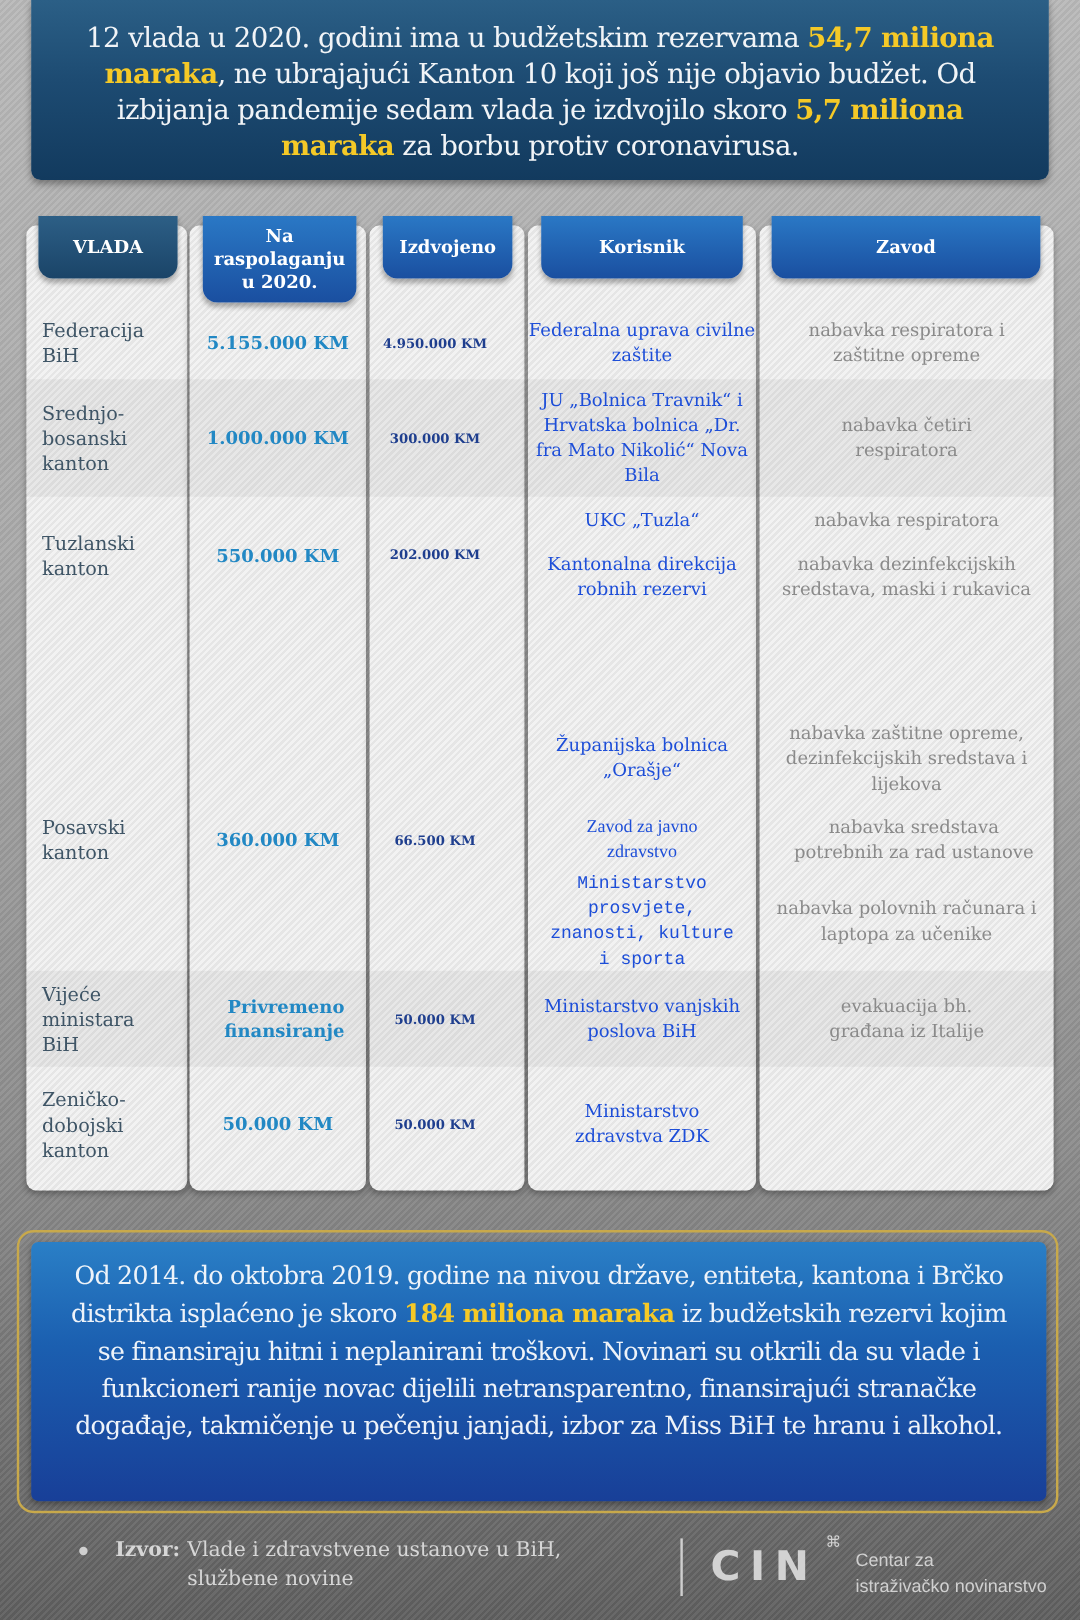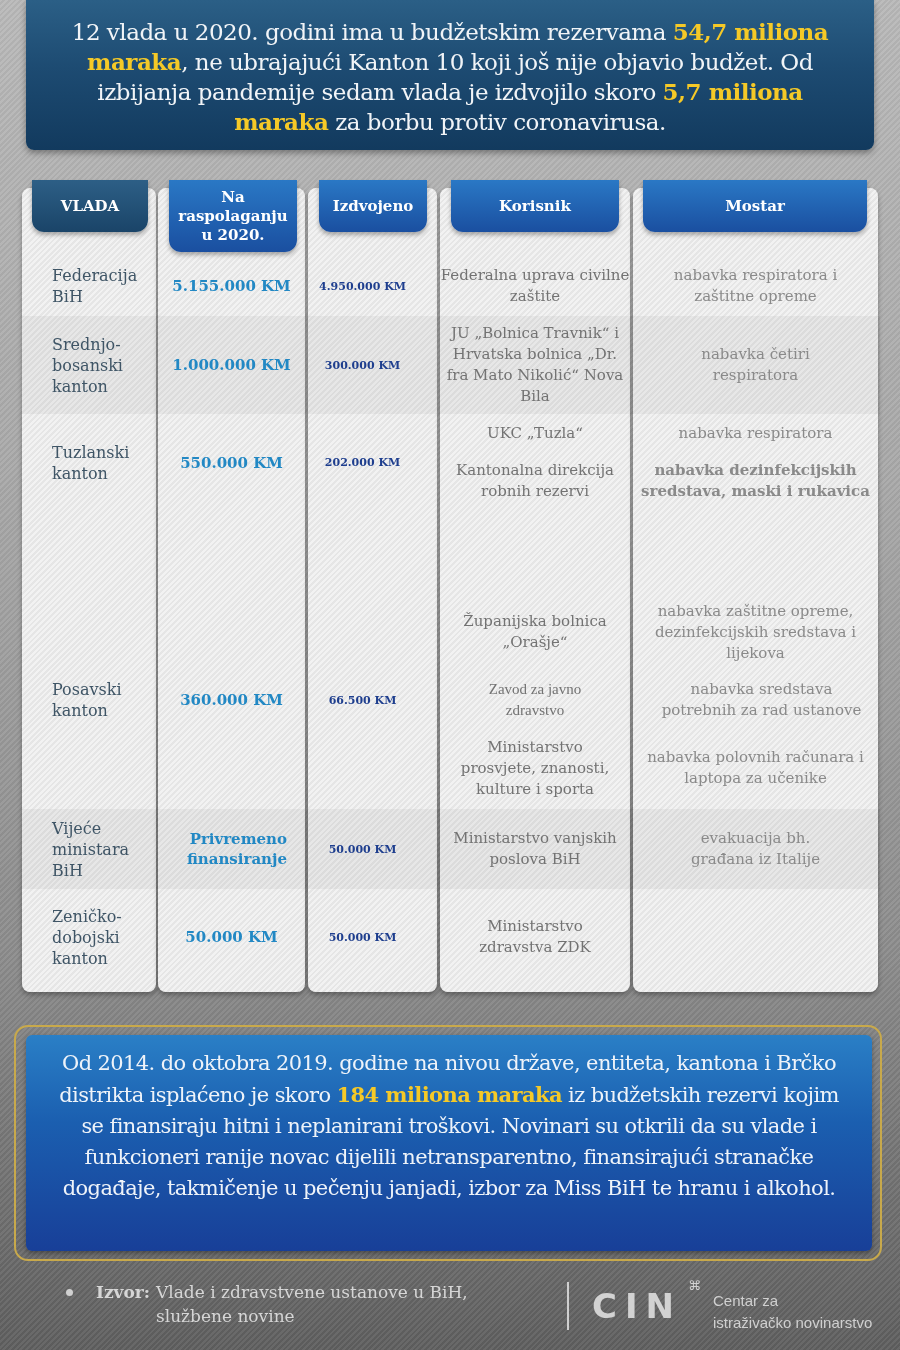--- a/index.html
+++ b/index.html
@@ -50,24 +50,24 @@
   .tab.blue { background: linear-gradient(180deg, #2a78c5 0%, #1a4fa0 100%); }
   .tab.tall { height: 72px; }
   .row {
     position: absolute; left: 0; width: 858px;
   }
   .row.shade { background: rgba(0,0,0,0.045); }
   .cell {
     position: absolute; top: 0; height: 100%;
     display: flex; align-items: center; z-index: 2;
   }
-  .c1 { left: 0; width: 134px; padding-left: 13px; color: #3f5566; font-size: 16px; line-height: 21px; margin-left: 17px; }
+  .c1 { left: 0; width: 134px; padding-left: 13px; color: #3f5566; font-size: 16px; line-height: 21px; }
   .c2 { left: 136px; width: 147px; justify-content: center; text-align: right; color: #2288c4; font-weight: bold; font-size: 15px; line-height: 20px; }
   .c3 { left: 286px; width: 109px; justify-content: center; text-align: right; color: #1e3e8e; font-weight: bold; font-size: 11px; }
-  .c4 { left: 418px; width: 190px; justify-content: center; text-align: center; color: #737373; font-size: 15px; line-height: 21px; flex-direction: column; }
+  .c4 { left: 418px; width: 190px; justify-content: center; text-align: center; color: #1d4ed8; font-size: 15px; line-height: 21px; flex-direction: column; }
   .c5 { left: 611px; width: 245px; justify-content: center; text-align: center; color: #8a8a8a; font-size: 15px; line-height: 21px; flex-direction: column; }
   .sub { display: flex; align-items: center; justify-content: center; width: 100%; }
   .outro-frame {
     position: absolute; left: 14px; top: 1025px; width: 868px; height: 236px;
     border: 2px solid #c8a94b; border-radius: 14px;
   }
   .outro {
     position: absolute; left: 26px; top: 1035px; width: 846px; height: 216px;
     background: linear-gradient(180deg, #2a7fc6 0%, #1b5fb0 40%, #183f98 100%);
     border-radius: 6px;
@@ -102,21 +102,21 @@
   <div class="col" style="left:0;width:134px;"></div>
   <div class="col" style="left:136px;width:147px;"></div>
   <div class="col" style="left:286px;width:129px;"></div>
   <div class="col" style="left:418px;width:190px;"></div>
   <div class="col" style="left:611px;width:245px;"></div>
 
   <div class="tab dark" style="left:10px;width:116px;">VLADA</div>
   <div class="tab blue tall" style="left:147px;width:128px;padding:0 6px;">Na raspolaganju u 2020.</div>
   <div class="tab blue" style="left:297px;width:108px;">Izdvojeno</div>
   <div class="tab blue" style="left:429px;width:168px;">Korisnik</div>
-  <div class="tab blue" style="left:621px;width:224px;">Mostar</div>
+  <div class="tab blue" style="left:621px;width:224px;">Zavod</div>
 
   <div class="row" style="top:76px;height:60px;">
     <div class="cell c1">Federacija BiH</div>
     <div class="cell c2">5.155.000 KM</div>
     <div class="cell c3">4.950.000 KM</div>
     <div class="cell c4">
         <div class="sub">Federalna uprava civilne zaštite</div>
       </div>
     <div class="cell c5">
         <div class="sub" style="padding:0 20px;">nabavka respiratora i zaštitne opreme</div>
@@ -138,33 +138,33 @@
   <div class="row" style="top:234px;height:97px;">
     <div class="cell c1" style="padding-right:30px;">Tuzlanski kanton</div>
     <div class="cell c2">550.000 KM</div>
     <div class="cell c3">202.000 KM</div>
     <div class="cell c4">
       <div class="sub" style="height:36px;">UKC „Tuzla“</div>
       <div class="sub" style="height:58px;">Kantonalna direkcija robnih rezervi</div>
     </div>
     <div class="cell c5">
       <div class="sub" style="height:36px;">nabavka respiratora</div>
-      <div class="sub" style="height:58px;font-weight:bold;">nabavka dezinfekcijskih sredstava, maski i rukavica</div>
+      <div class="sub" style="height:58px;">nabavka dezinfekcijskih sredstava, maski i rukavica</div>
     </div>
   </div>
 
 
   <div class="row" style="top:411px;height:218px;">
     <div class="cell c1" style="padding-right:40px;">Posavski kanton</div>
     <div class="cell c2">360.000 KM</div>
     <div class="cell c3">66.500 KM</div>
     <div class="cell c4">
       <div class="sub" style="height:78px;padding:0 20px;">Županijska bolnica „Orašje“</div>
       <div class="sub" style="height:58px;padding:0 40px;font-family:Liberation Serif, serif;">Zavod za javno zdravstvo</div>
-      <div class="sub" style="height:78px;padding:0 10px;">Ministarstvo prosvjete, znanosti, kulture i sporta</div>
+      <div class="sub" style="height:78px;padding:0 10px;font-family:Liberation Mono, monospace;">Ministarstvo prosvjete, znanosti, kulture i sporta</div>
     </div>
     <div class="cell c5">
       <div class="sub" style="height:78px;padding:0 20px;">nabavka zaštitne opreme, dezinfekcijskih sredstava i lijekova</div>
       <div class="sub" style="height:58px;padding:0 14px;margin-left:12px;">nabavka sredstava potrebnih za rad ustanove</div>
       <div class="sub" style="height:78px;padding:0 6px;">nabavka polovnih računara i laptopa za učenike</div>
     </div>
   </div>
 
   <div class="row shade" style="top:629px;height:80px;">
     <div class="cell c1" style="padding-right:20px;">Vijeće ministara BiH</div>

